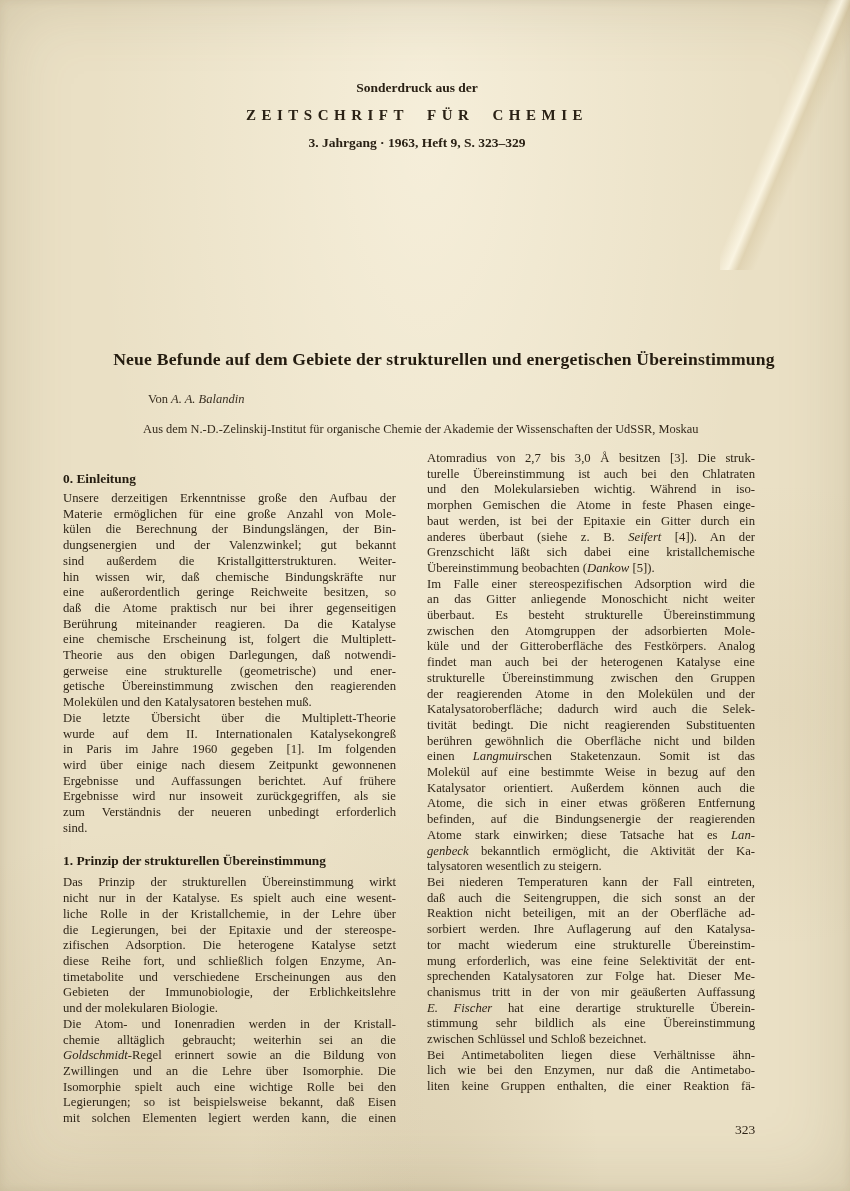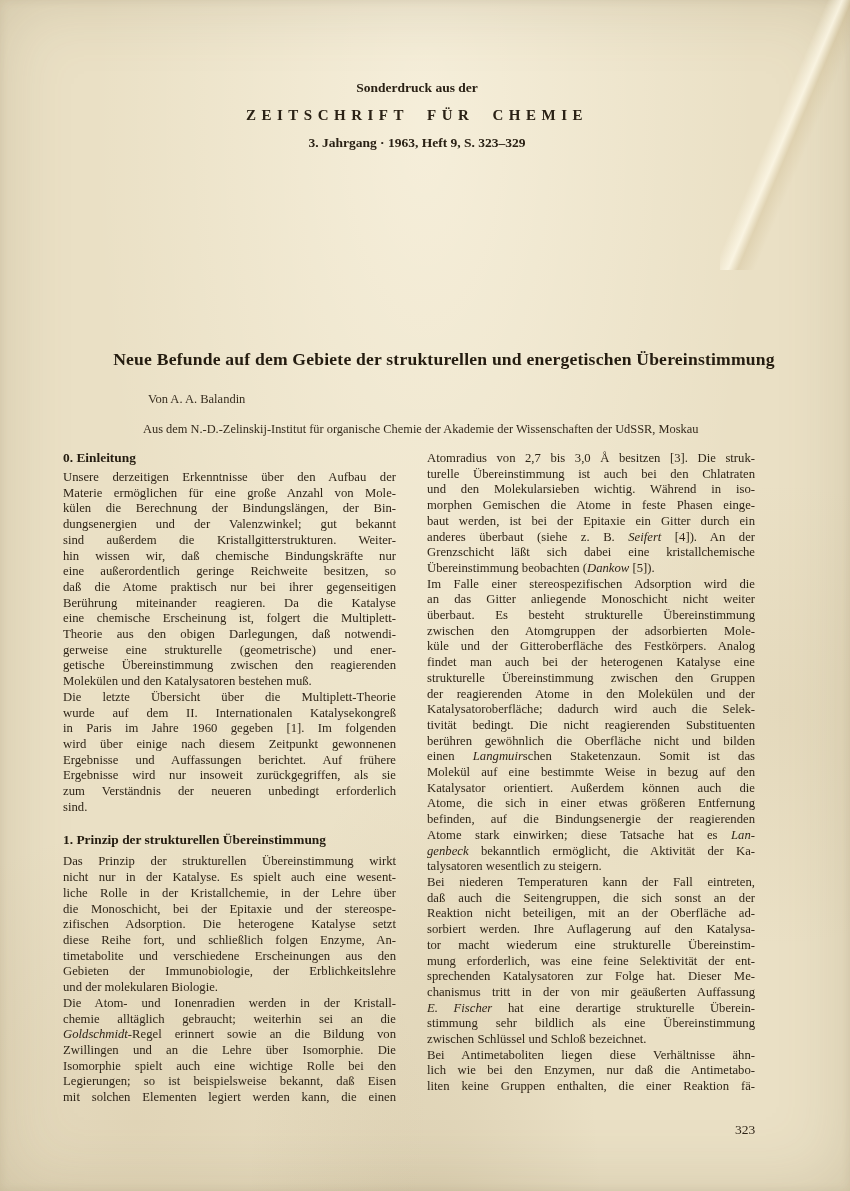--- a/index.html
+++ b/index.html
@@ -30,24 +30,24 @@
   .jh1{font-size:13.5px;font-weight:bold;line-height:16px;margin-bottom:11px;}
   .jh2{font-size:15px;font-weight:bold;letter-spacing:5.5px;word-spacing:9px;line-height:17px;margin-bottom:11px;}
   .jh3{font-size:13.5px;font-weight:bold;line-height:16px;}
   .article-title{
     position:absolute;left:64px;top:349px;width:760px;
     font-size:17.6px;font-weight:bold;letter-spacing:0.2px;white-space:nowrap;
     color:#241c10;
     text-align:center;
   }
   .byline{position:absolute;left:148px;top:392px;font-size:12.5px;color:#372d1f;}
-  .byline .author{}
+  .byline .author{font-style:italic;}
   .affiliation{position:absolute;left:143px;top:422px;font-size:12.4px;color:#342a1c;white-space:nowrap;}
   .column{position:absolute;font-size:12.7px;line-height:15.7px;color:#2f2518;}
-  .col-left{left:63px;top:450px;width:333px;}
+  .col-left{left:63px;top:471px;width:333px;}
   .col-right{left:427px;top:451px;width:328px;}
   .section-heading{font-size:13.4px;font-weight:bold;color:#241c10;margin:17px 0 6px 0;line-height:16px;}
   .column .section-heading:first-child{margin-top:0;margin-bottom:4px;}
   .para{margin:0;}
   .line{text-align:justify;text-align-last:justify;white-space:normal;}
   .line.last{text-align-last:left;}
   .it{font-style:italic;}
   .page-number{position:absolute;left:735px;top:1122px;font-size:13.5px;color:#2e2417;text-align:right;}
 </style>
 </head>
@@ -64,21 +64,21 @@
 
   <div class="article-title">Neue Befunde auf dem Gebiete der strukturellen und energetischen Übereinstimmung</div>
 
   <div class="byline"><span>Von </span><span class="author">A. A. Balandin</span></div>
 
   <div class="affiliation">Aus dem N.-D.-Zelinskij-Institut für organische Chemie der Akademie der Wissenschaften der UdSSR, Moskau</div>
 
   <div class="column col-left">
       <div class="section-heading">0. Einleitung</div>
       <div class="para">
-        <div class="line">Unsere derzeitigen Erkenntnisse über den Aufbau der</div>
+        <div class="line">Unsere derzeitigen Erkenntnisse große den Aufbau der</div>
         <div class="line">Materie ermöglichen für eine große Anzahl von Mole-</div>
         <div class="line">külen die Berechnung der Bindungslängen, der Bin-</div>
         <div class="line">dungsenergien und der Valenzwinkel; gut bekannt</div>
         <div class="line">sind außerdem die Kristallgitterstrukturen. Weiter-</div>
         <div class="line">hin wissen wir, daß chemische Bindungskräfte nur</div>
         <div class="line">eine außerordentlich geringe Reichweite besitzen, so</div>
         <div class="line">daß die Atome praktisch nur bei ihrer gegenseitigen</div>
         <div class="line">Berührung miteinander reagieren. Da die Katalyse</div>
         <div class="line">eine chemische Erscheinung ist, folgert die Multiplett-</div>
         <div class="line">Theorie aus den obigen Darlegungen, daß notwendi-</div>
@@ -94,21 +94,21 @@
         <div class="line">Ergebnisse und Auffassungen berichtet. Auf frühere</div>
         <div class="line">Ergebnisse wird nur insoweit zurückgegriffen, als sie</div>
         <div class="line">zum Verständnis der neueren unbedingt erforderlich</div>
         <div class="line last">sind.</div>
       </div>
       <div class="section-heading">1. Prinzip der strukturellen Übereinstimmung</div>
       <div class="para">
         <div class="line">Das Prinzip der strukturellen Übereinstimmung wirkt</div>
         <div class="line">nicht nur in der Katalyse. Es spielt auch eine wesent-</div>
         <div class="line">liche Rolle in der Kristallchemie, in der Lehre über</div>
-        <div class="line">die Monoschicht, bei der Epitaxie und der stereospe-</div>
+        <div class="line">die Legierungen, bei der Epitaxie und der stereospe-</div>
         <div class="line">zifischen Adsorption. Die heterogene Katalyse setzt</div>
         <div class="line">diese Reihe fort, und schließlich folgen Enzyme, An-</div>
         <div class="line">timetabolite und verschiedene Erscheinungen aus den</div>
         <div class="line">Gebieten der Immunobiologie, der Erblichkeitslehre</div>
         <div class="line last">und der molekularen Biologie.</div>
       </div>
       <div class="para">
         <div class="line">Die Atom- und Ionenradien werden in der Kristall-</div>
         <div class="line">chemie alltäglich gebraucht; weiterhin sei an die</div>
         <div class="line"><span class="it">Goldschmidt</span>-Regel erinnert sowie an die Bildung von</div>

